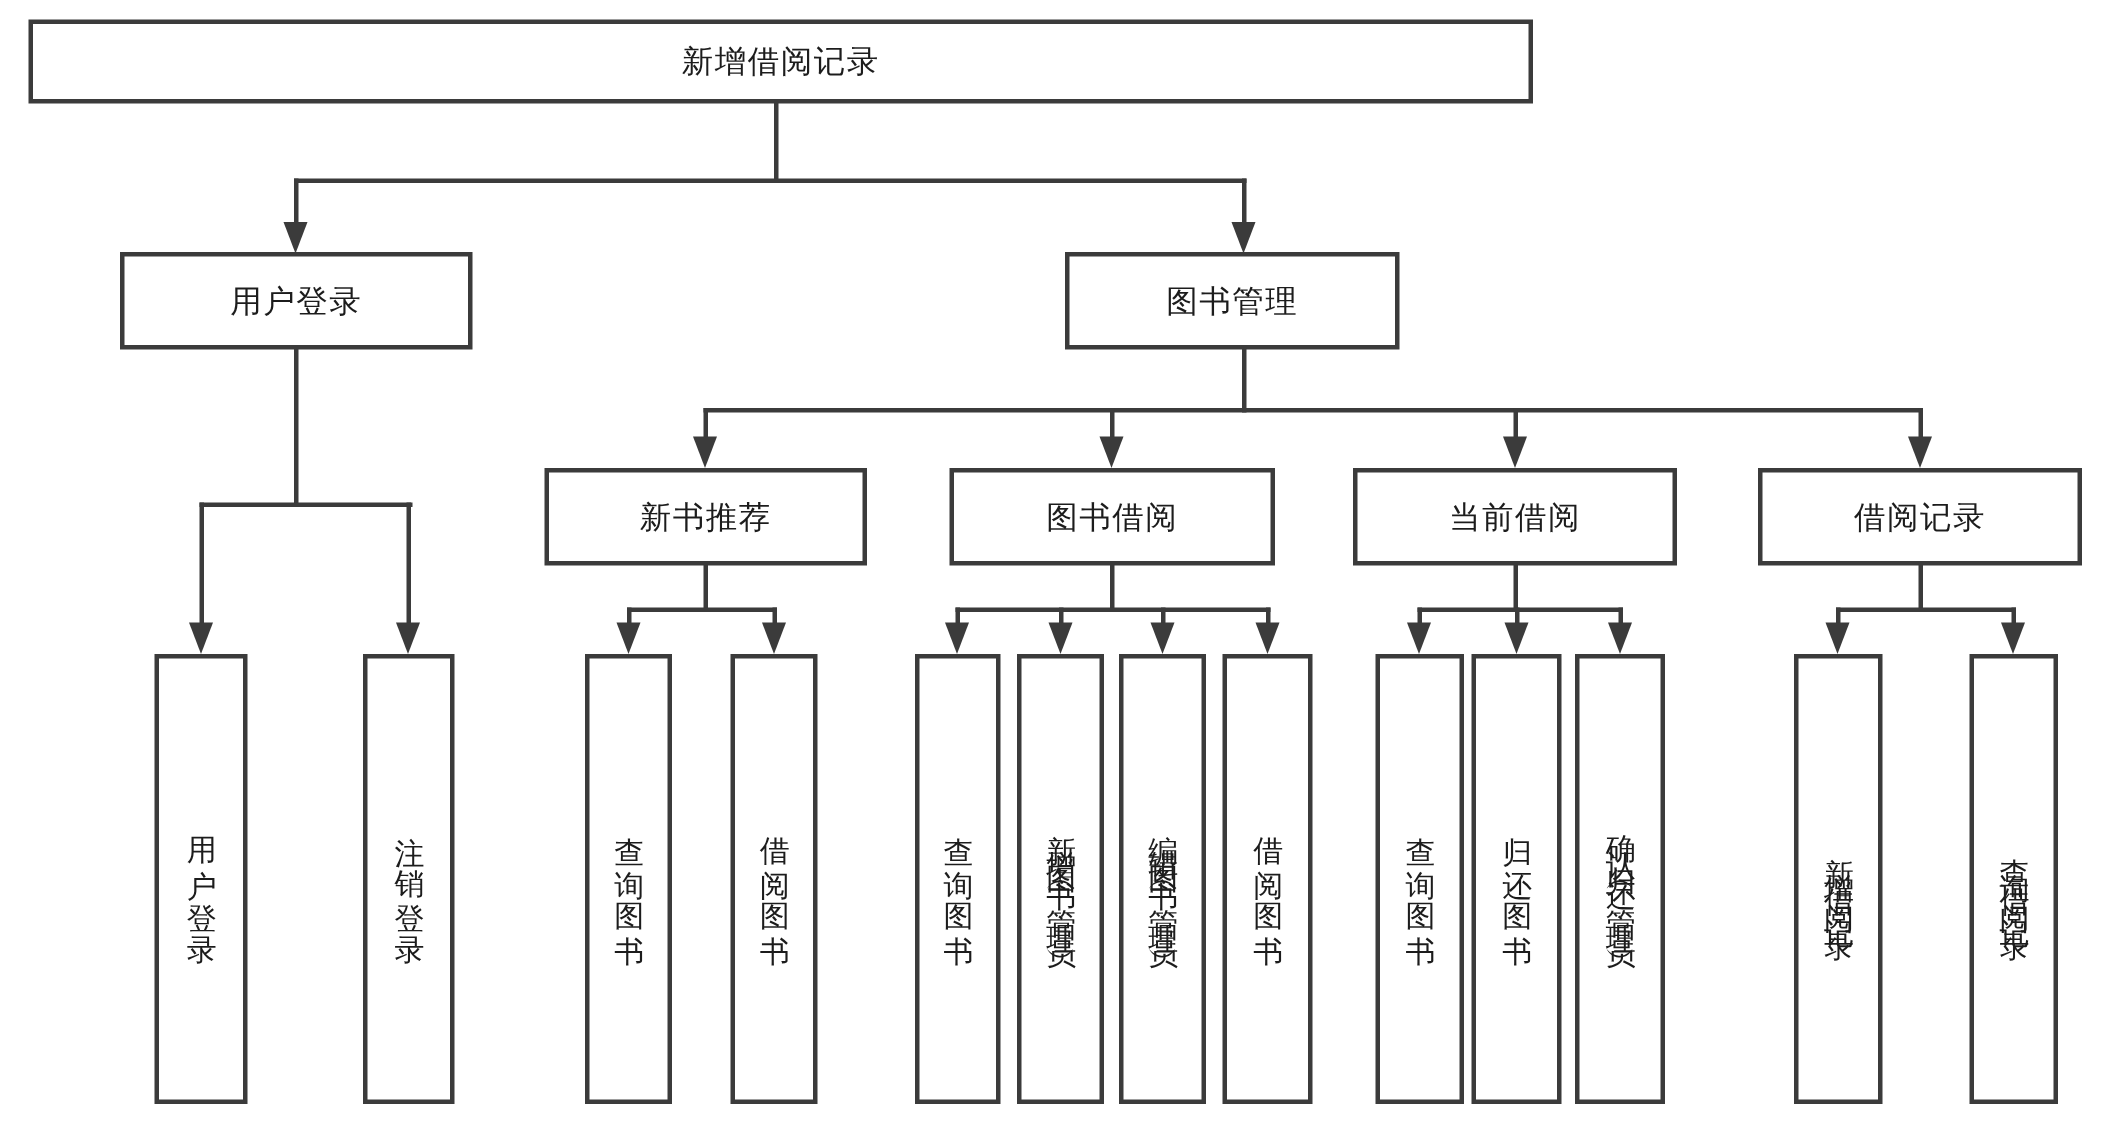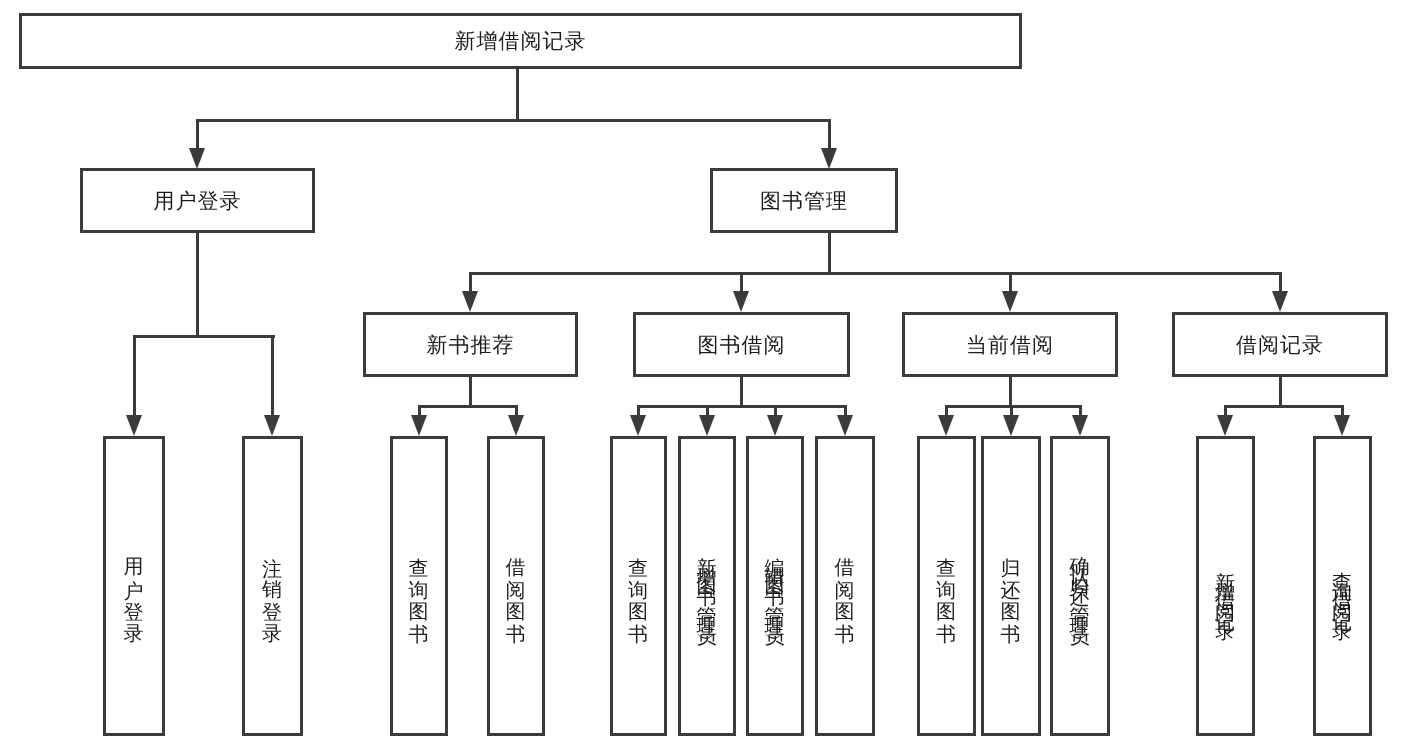--- a/index.html
+++ b/index.html
@@ -65,21 +65,21 @@
   <div class="node" style="left:19px; top:13px; width:1003px; height:56px;">新增借阅记录</div>
 
   <div class="vline" style="left:516px; top:68px; width:3px; height:53px;"></div>
   <div class="hline" style="left:196px; top:119px; width:635px; height:3px;"></div>
   <div class="vline" style="left:196px; top:119px; width:3px; height:31px;"></div>
   <div class="arrow" style="left:189px; top:148px;"></div>
   <div class="vline" style="left:828px; top:119px; width:3px; height:31px;"></div>
   <div class="arrow" style="left:821px; top:148px;"></div>
 
   <div class="node" style="left:80px; top:168px; width:235px; height:65px;">用户登录</div>
-  <div class="node" style="left:710px; top:168px; width:188px; height:65px;">图书管理</div>
+  <div class="node" style="left:710px; top:168px; width:223px; height:65px;">图书管理</div>
 
   <div class="vline" style="left:196px; top:232px; width:3px; height:106px;"></div>
   <div class="hline" style="left:133px; top:335px; width:142px; height:3px;"></div>
   <div class="vline" style="left:133px; top:335px; width:3px; height:82px;"></div>
   <div class="arrow" style="left:126px; top:415px;"></div>
   <div class="vline" style="left:271px; top:335px; width:3px; height:82px;"></div>
   <div class="arrow" style="left:264px; top:415px;"></div>
 
   <div class="vline" style="left:828px; top:232px; width:3px; height:43px;"></div>
   <div class="hline" style="left:469px; top:272px; width:813px; height:3px;"></div>

